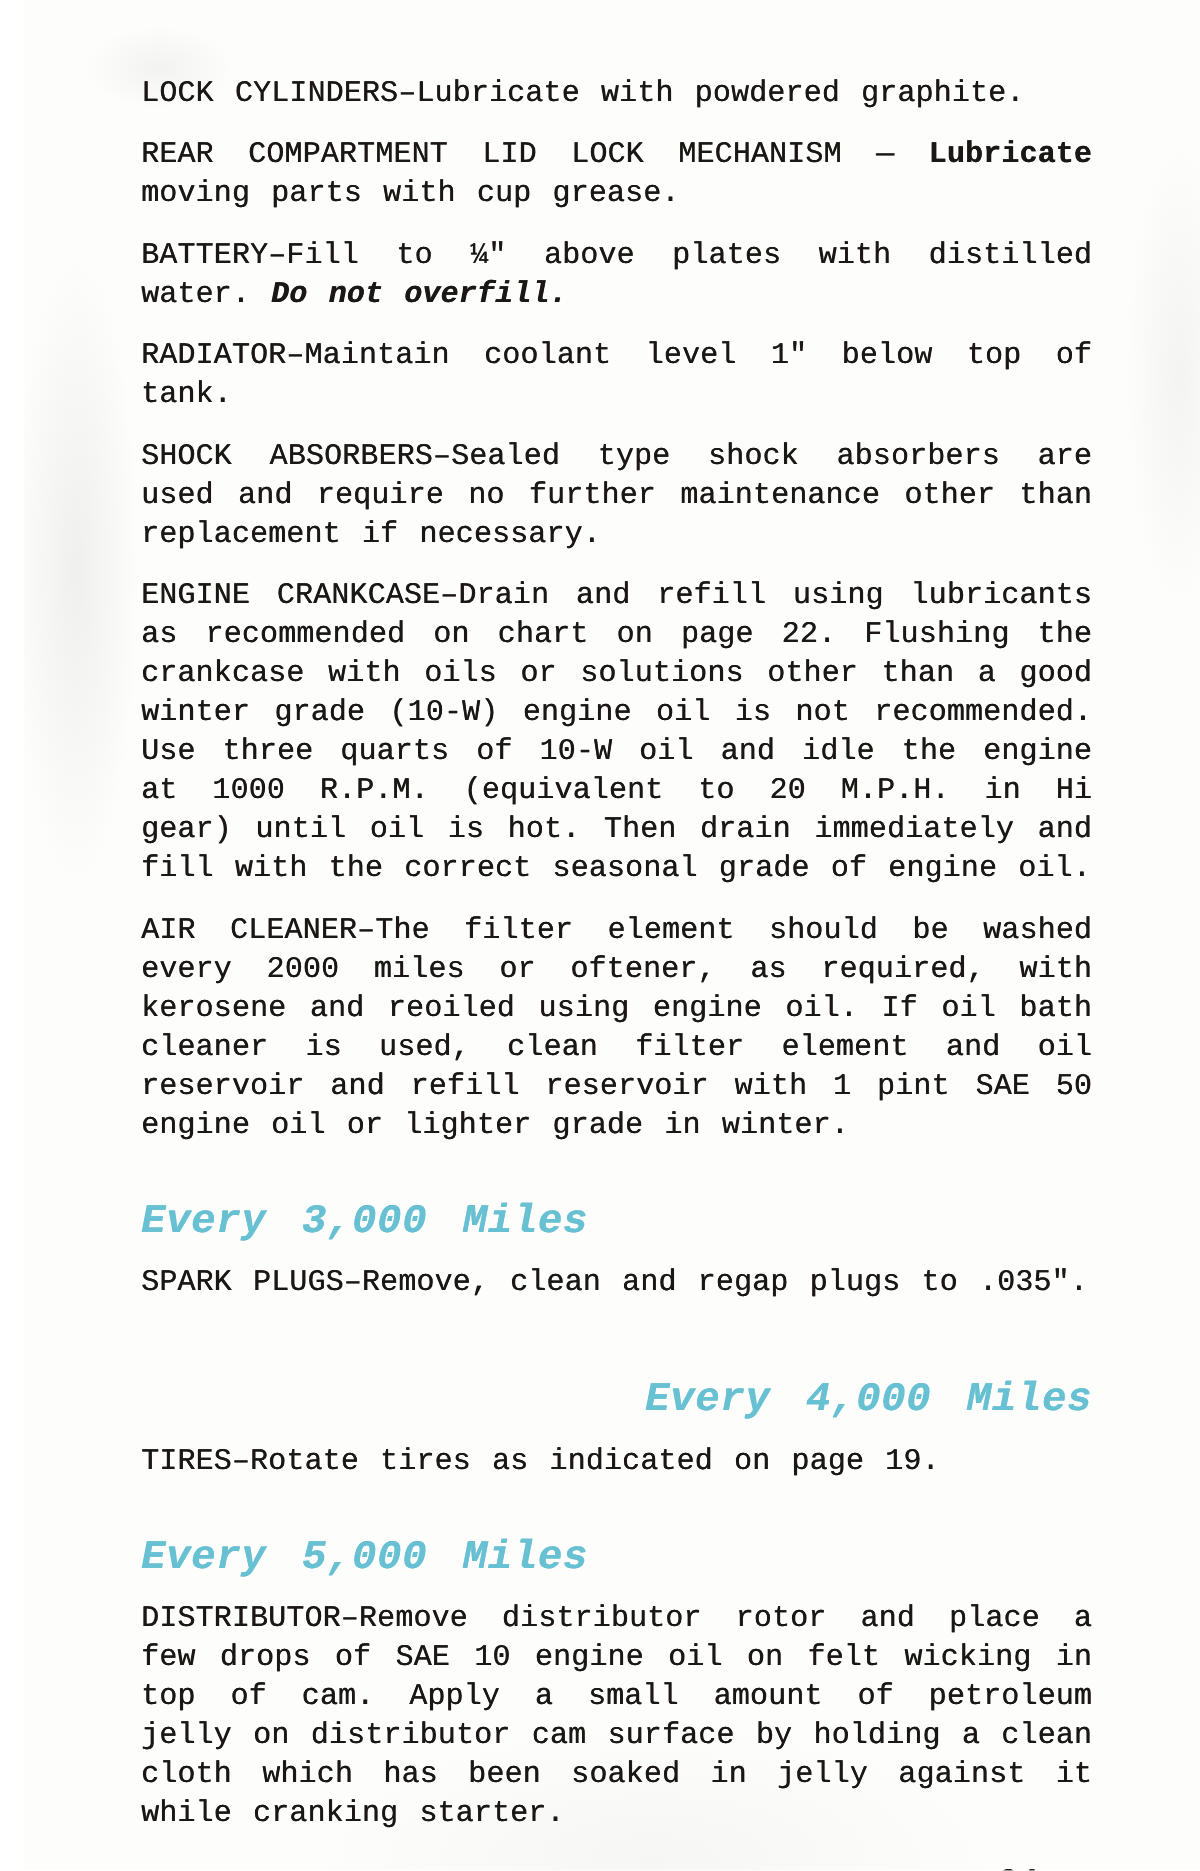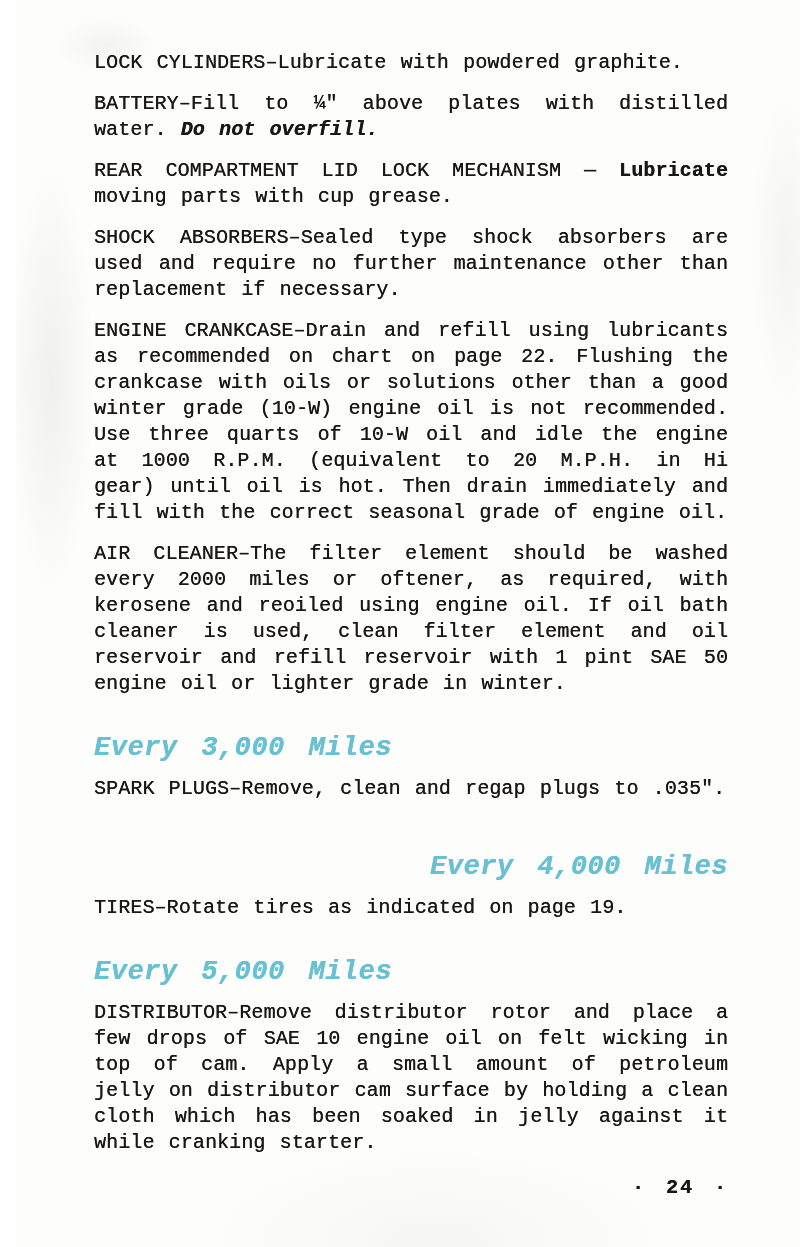--- a/index.html
+++ b/index.html
@@ -71,22 +71,23 @@
   }
 </style>
 </head>
 <body>
 
 <div class="page">
   <div class="scan-wash"></div>
   <div class="content">
     <div>
         <p class="body-para"><span class="seg-normal">LOCK CYLINDERS–Lubricate with powdered graphite.</span></p>
+        <p class="body-para"><span class="seg-normal">REAR COMPARTMENT LID LOCK MECHANISM — </span><span class="seg-bold">Lubricate</span><span class="seg-normal"> moving parts with cup grease.</span></p>
         <p class="body-para"><span class="seg-normal">BATTERY–Fill to ¼″ above plates with distilled water. </span><span class="seg-italic">Do not overfill.</span></p>
-        <p class="body-para"><span class="seg-normal">REAR COMPARTMENT LID LOCK MECHANISM — </span><span class="seg-bold">Lubricate</span><span class="seg-normal"> moving parts with cup grease.</span></p>
+        <p class="body-para"><span class="seg-normal">RADIATOR–Maintain coolant level 1″ below top of tank.</span></p>
         <p class="body-para"><span class="seg-normal">SHOCK ABSORBERS–Sealed type shock absorbers are used and require no further maintenance other than replacement if necessary.</span></p>
         <p class="body-para"><span class="seg-normal">ENGINE CRANKCASE–Drain and refill using lubricants as recommended on chart on page 22. Flushing the crankcase with oils or solutions other than a good winter grade (10-W) engine oil is not recommended. Use three quarts of 10-W oil and idle the engine at 1000 R.P.M. (equivalent to 20 M.P.H. in Hi gear) until oil is hot. Then drain immediately and fill with the correct seasonal grade of engine oil.</span></p>
         <p class="body-para"><span class="seg-normal">AIR CLEANER–The filter element should be washed every 2000 miles or oftener, as required, with kerosene and reoiled using engine oil. If oil bath cleaner is used, clean filter element and oil reservoir and refill reservoir with 1 pint SAE 50 engine oil or lighter grade in winter.</span></p>
         <div class="mile-heading">Every 3,000 Miles</div>
         <p class="body-para"><span class="seg-normal">SPARK PLUGS–Remove, clean and regap plugs to .035″.</span></p>
         <div class="mile-heading extra-space">Every 4,000 Miles</div>
         <p class="body-para"><span class="seg-normal">TIRES–Rotate tires as indicated on page 19.</span></p>
         <div class="mile-heading">Every 5,000 Miles</div>
         <p class="body-para"><span class="seg-normal">DISTRIBUTOR–Remove distributor rotor and place a few drops of SAE 10 engine oil on felt wicking in top of cam. Apply a small amount of petroleum jelly on distributor cam surface by holding a clean cloth which has been soaked in jelly against it while cranking starter.</span></p>
       </div>

